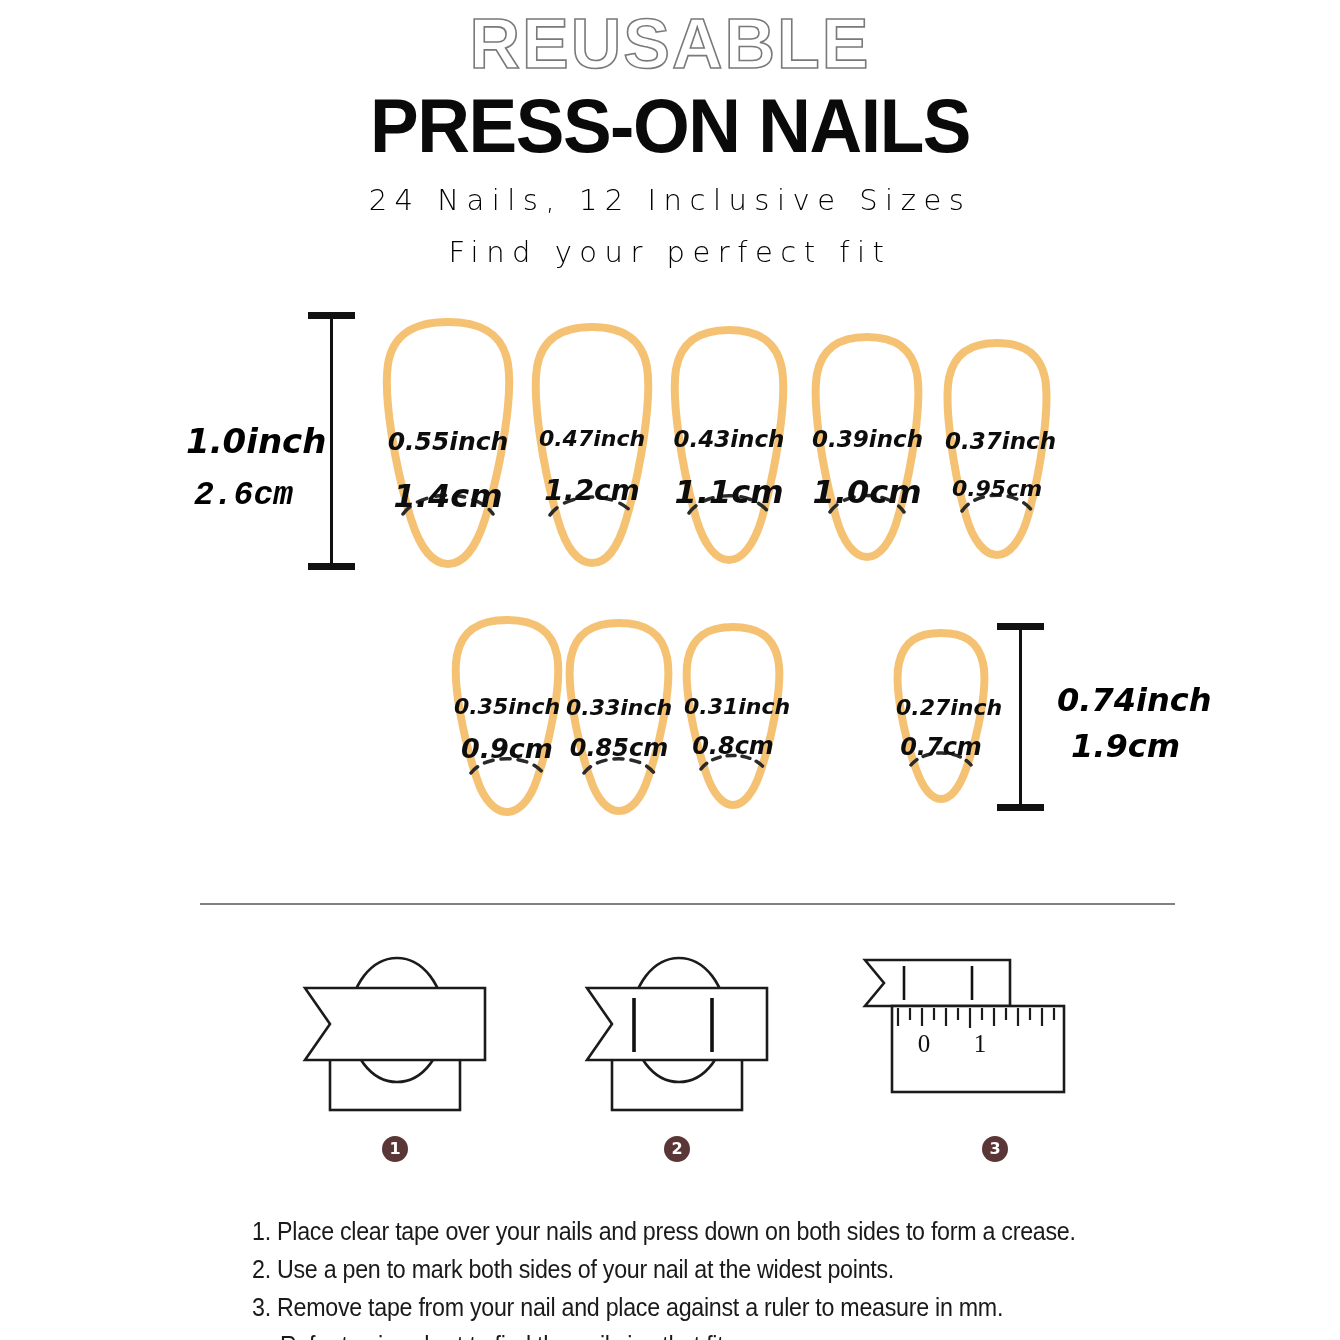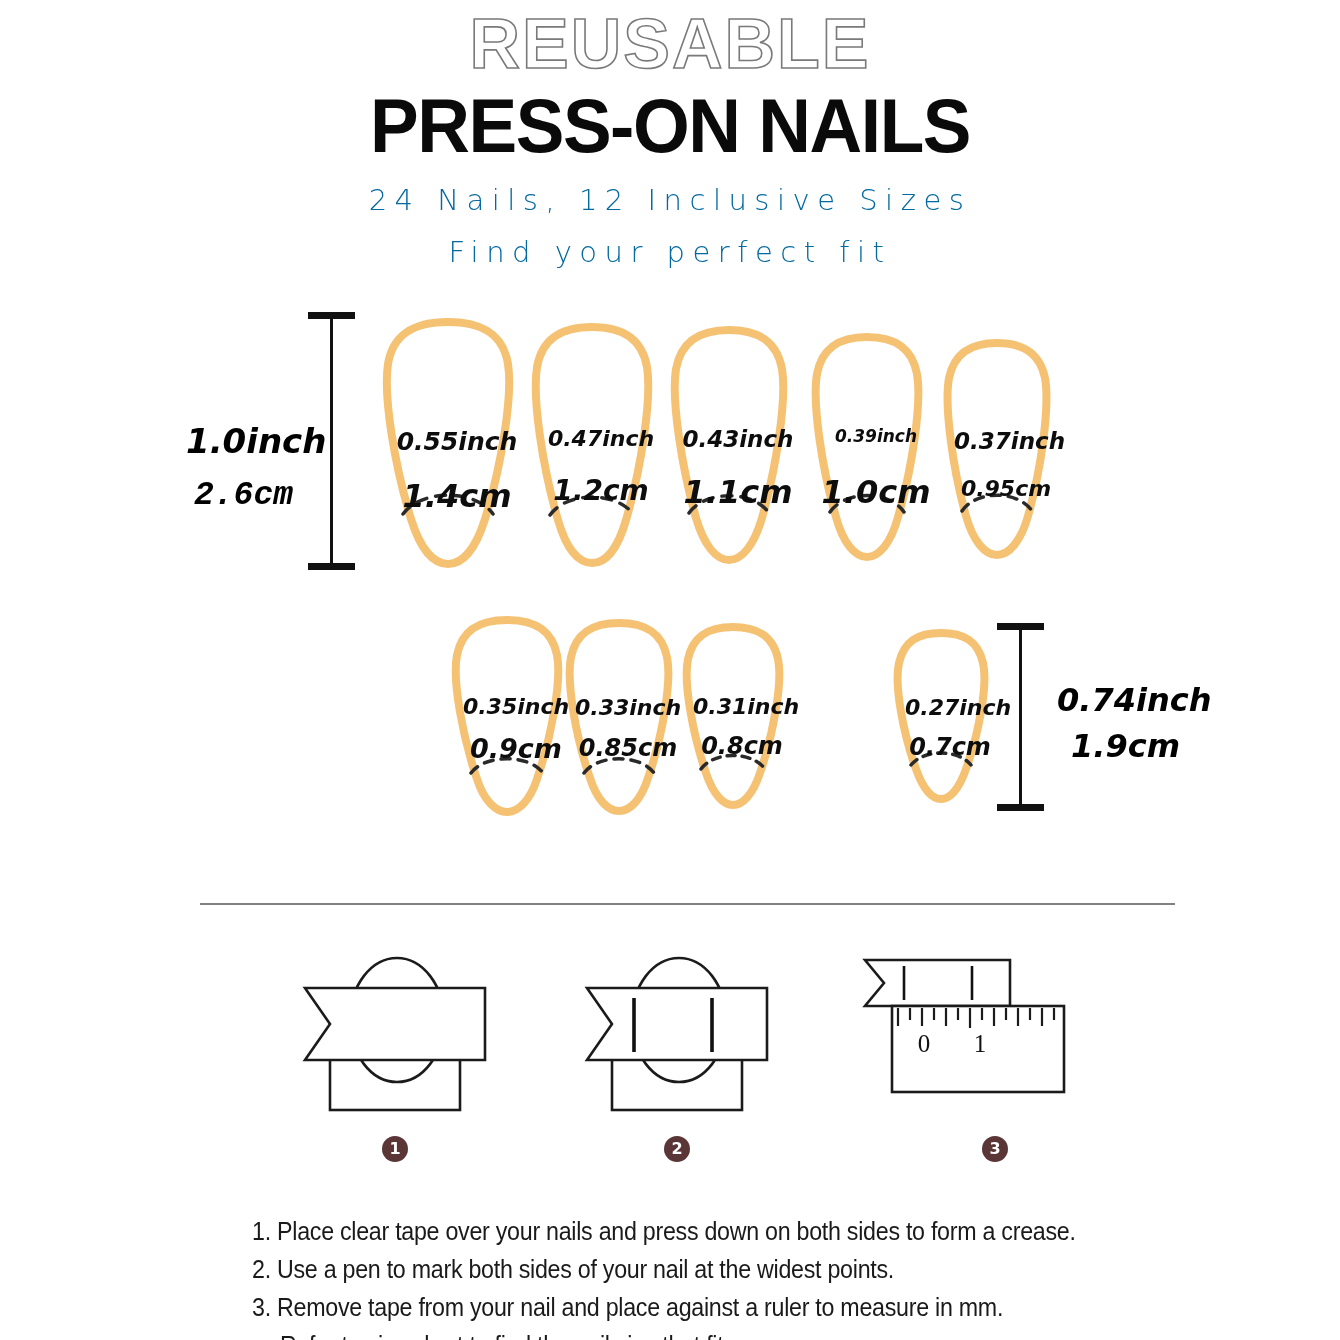--- a/index.html
+++ b/index.html
@@ -42,21 +42,21 @@
     line-height: 84px;
     color: #0a0a0a;
     margin-top: 2px;
     transform: scaleX(0.96);
   }
   .subtitle {
     font-family: "DejaVu Sans", sans-serif;
     font-size: 29px;
     font-weight: 300;
     letter-spacing: 7.5px;
-    color: #0369a1;
+    color: #000000;
     line-height: 40px;
   }
   #subtitle-1 { margin-top: 12px; }
   #subtitle-2 { margin-top: 12px; }
 
   
   #chart-area {
     position: absolute;
     left: 0; top: 0; width: 1108px; height: 880px;
   }
@@ -93,21 +93,20 @@
   .nail-text {
     position: absolute;
     width: 100%;
     text-align: center;
     font-family: "DejaVu Sans", sans-serif;
     font-style: italic;
     font-weight: bold;
     color: #0d0d0d;
     white-space: nowrap;
     left: 0;
-    margin-left: 9px;
   }
 
   
   #divider {
     position: absolute;
     left: 200px;
     top: 903px;
     width: 975px;
     height: 2px;
     background: #808080;
@@ -193,21 +192,21 @@
       </svg>
       <div class="nail-text" style="top:101px; font-size:23px;">0.43inch</div>
       <div class="nail-text" style="top:148px; font-size:32px;">1.1cm</div>
     </div>
 
     <div class="nail" style="left:812px; top:332px; width:110px; height:230px;">
       <svg width="110" height="230" viewBox="0 0 110 230" aria-hidden="true">
         <path d="M55 5 C83 5 100 16 105 42 C110 71 100 137 86 185 C79 211 67 225 55 225 C43 225 31 211 24 185 C10 137 0 71 5 42 C10 16 27 5 55 5 Z" fill="none" stroke="#F5C274" stroke-width="8" stroke-linejoin="round"></path>
         <path d="M18 180 C33 158 77 158 92 180" fill="none" stroke="#2a2a2a" stroke-width="3.5" stroke-dasharray="10 9" stroke-linecap="round"></path>
       </svg>
-      <div class="nail-text" style="top:94px; font-size:17px;">0.39inch</div>
+      <div class="nail-text" style="top:94px; font-size:23px;">0.39inch</div>
       <div class="nail-text" style="top:141px; font-size:32px;">1.0cm</div>
     </div>
 
     <div class="nail" style="left:945px; top:338px; width:104px; height:222px;">
       <svg width="104" height="222" viewBox="0 0 104 222" aria-hidden="true">
         <path d="M52 5 C79 5 95 16 100 40 C105 68 96 132 83 178 C76 203 64 217 52 217 C40 217 28 203 21 178 C8 132 -1 68 4 40 C9 16 25 5 52 5 Z" fill="none" stroke="#F5C274" stroke-width="8" stroke-linejoin="round"></path>
         <path d="M17 173 C31 152 73 152 87 173" fill="none" stroke="#2a2a2a" stroke-width="3.5" stroke-dasharray="9 8" stroke-linecap="round"></path>
       </svg>
       <div class="nail-text" style="top:90px; font-size:23px;">0.37inch</div>
       <div class="nail-text" style="top:138px; font-size:22px;">0.95cm</div>

